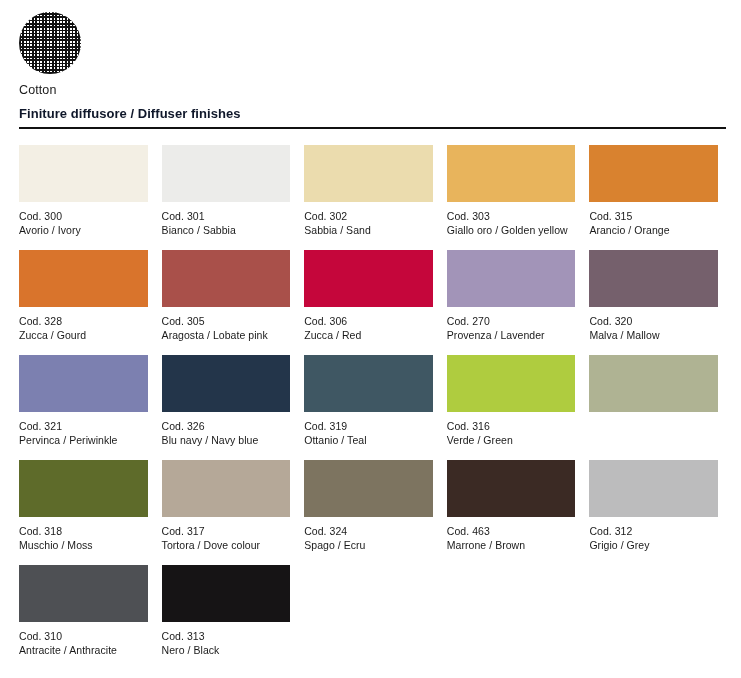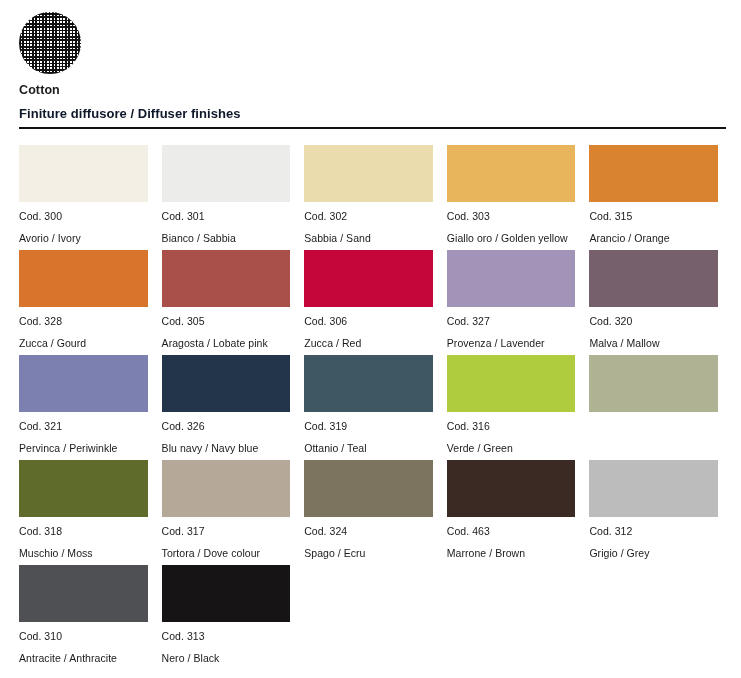--- a/index.html
+++ b/index.html
@@ -37,21 +37,20 @@
     background-image:
       repeating-linear-gradient(0deg, #111 0px, #111 1.6px, transparent 1.6px, transparent 3.3px),
       repeating-linear-gradient(90deg, #111 0px, #111 1.6px, transparent 1.6px, transparent 3.3px);
   }
   .material-label {
     margin-top: 9px;
     font-size: 12.5px;
     line-height: 14px;
     color: #1a1a1a;
     letter-spacing: 0.1px;
-    font-weight: bold;
   }
 
   
   .section-head {
     position: absolute;
     left: 19px;
     top: 106px;
     width: 707px;
   }
   .section-title {
@@ -92,21 +91,21 @@
   }
   .cap {
     margin-top: 7px;
     font-size: 10.5px;
     line-height: 14px;
     color: #1a1a1a;
     letter-spacing: 0.05px;
     white-space: nowrap;
   }
   .cap-code { display: block; }
-  .cap-name { display: block; margin-top: 8px; }
+  .cap-name { display: block; }
 </style>
 </head>
 <body>
 
 <div class="page">
 
   <div class="material-block">
     <div class="material-swatch-circle"></div>
     <div class="material-label">Cotton</div>
   </div>
@@ -169,21 +168,21 @@
       <div class="cell">
         <div class="chip" style="background-color: rgb(197, 6, 59);"></div>
         <div class="cap">
           <span class="cap-code">Cod. 306</span>
           <span class="cap-name">Zucca / Red</span>
         </div>
       </div>
       <div class="cell">
         <div class="chip" style="background-color: rgb(162, 148, 184);"></div>
         <div class="cap">
-          <span class="cap-code">Cod. 327</span>
+          <span class="cap-code">Cod. 270</span>
           <span class="cap-name">Provenza / Lavender</span>
         </div>
       </div>
       <div class="cell">
         <div class="chip" style="background-color: rgb(117, 96, 108);"></div>
         <div class="cap">
           <span class="cap-code">Cod. 320</span>
           <span class="cap-name">Malva / Mallow</span>
         </div>
       </div>

